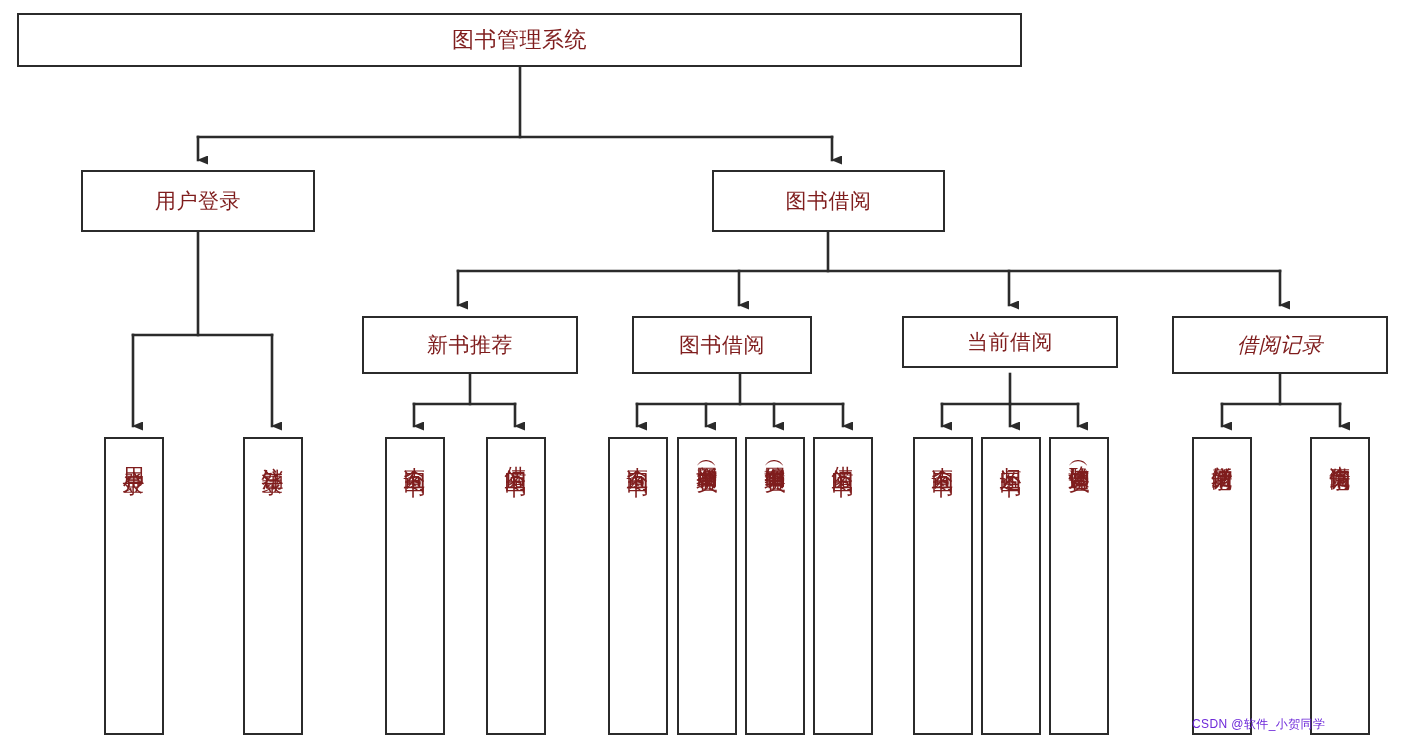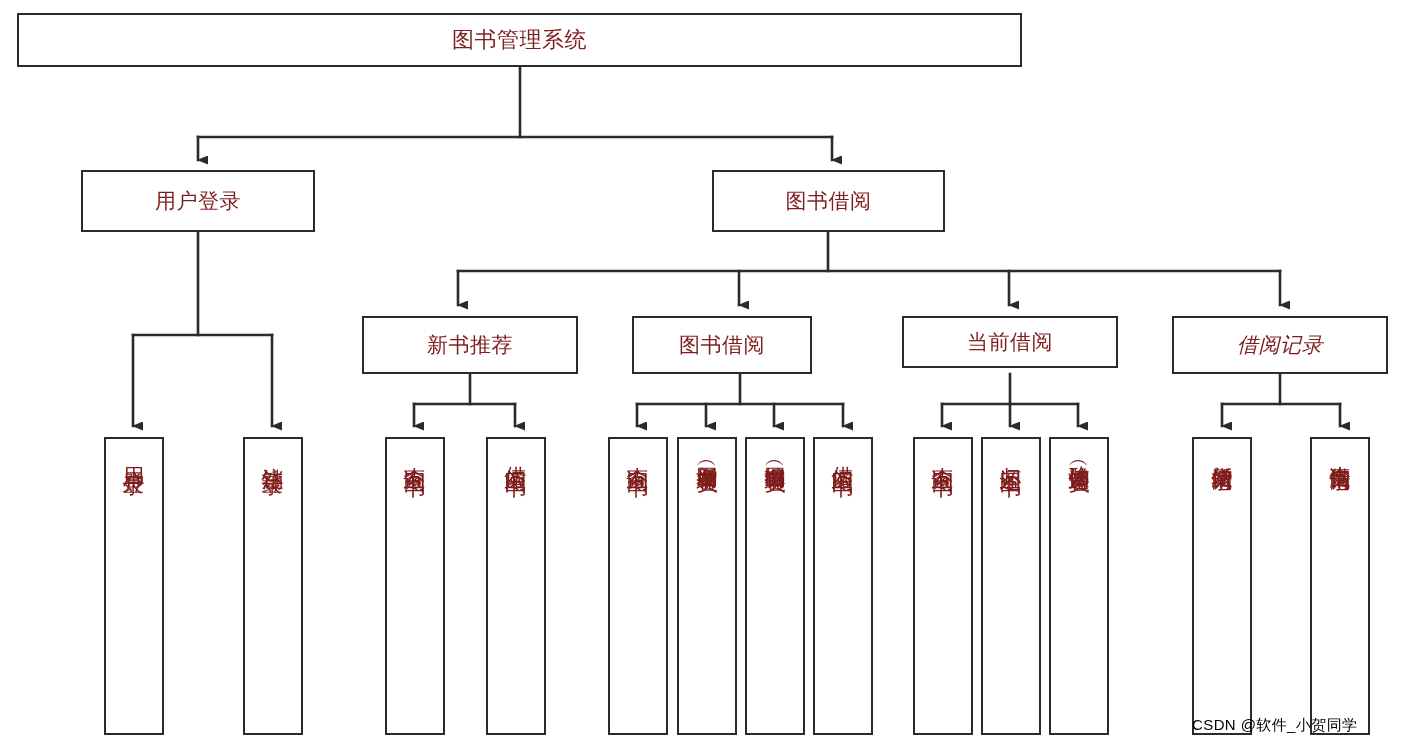--- a/index.html
+++ b/index.html
@@ -61,22 +61,22 @@
   }
   .node.vertical.tall-text .node-label {
     font-size: 21px;
     letter-spacing: 1px;
   }
   .node.root .node-label {
     font-size: 22px;
   }
   .watermark {
     position: absolute;
-    font-size: 15px;
-    color: #000000;
+    font-size: 12px;
+    color: #6d28d9;
     white-space: nowrap;
     letter-spacing: 0.4px;
     user-select: none;
   }
 </style>
 </head>
 <body>
 
 <div id="diagram-root">
 

